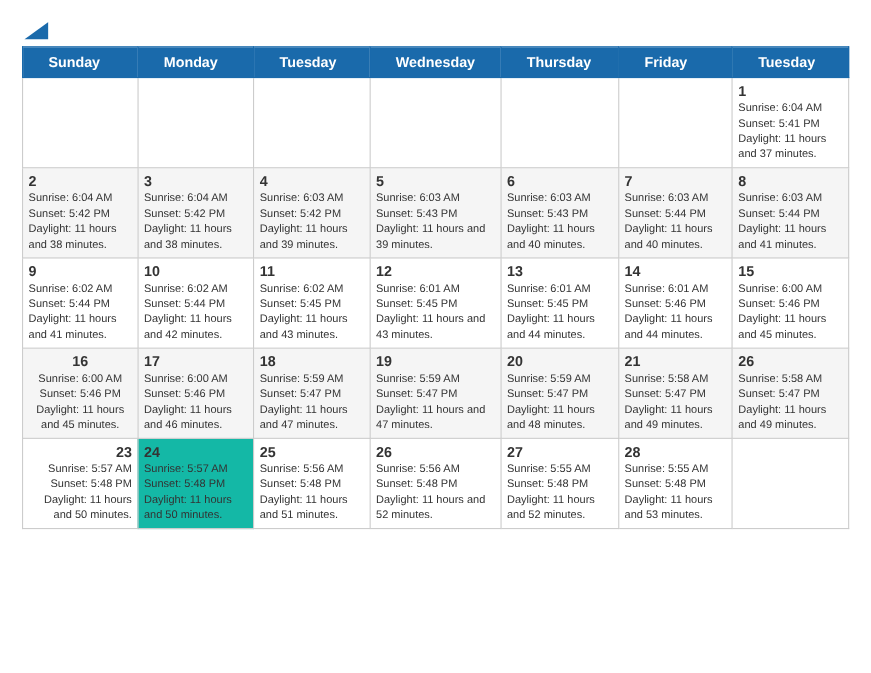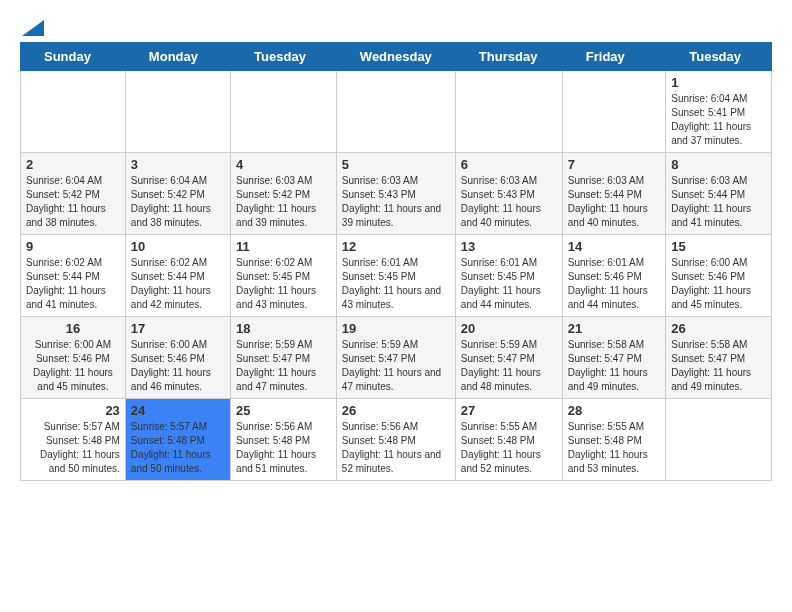--- a/index.html
+++ b/index.html
@@ -255,21 +255,21 @@
 Daylight: 11 hours and 49 minutes.</div>
         </td>
       </tr>
       <tr>
         <td style="background: rgb(255, 255, 255); text-align: right;">
           <span class="day-num">23</span>
           <div class="day-info" style="white-space: pre-line;">Sunrise: 5:57 AM
 Sunset: 5:48 PM
 Daylight: 11 hours and 50 minutes.</div>
         </td>
-        <td style="background: #3b82f6;">
+        <td style="background: #14b8a6;">
           <span class="day-num">24</span>
           <div class="day-info" style="white-space: pre-line;">Sunrise: 5:57 AM
 Sunset: 5:48 PM
 Daylight: 11 hours and 50 minutes.</div>
         </td>
         <td style="background: rgb(255, 255, 255);">
           <span class="day-num">25</span>
           <div class="day-info" style="white-space: pre-line;">Sunrise: 5:56 AM
 Sunset: 5:48 PM
 Daylight: 11 hours and 51 minutes.</div>

